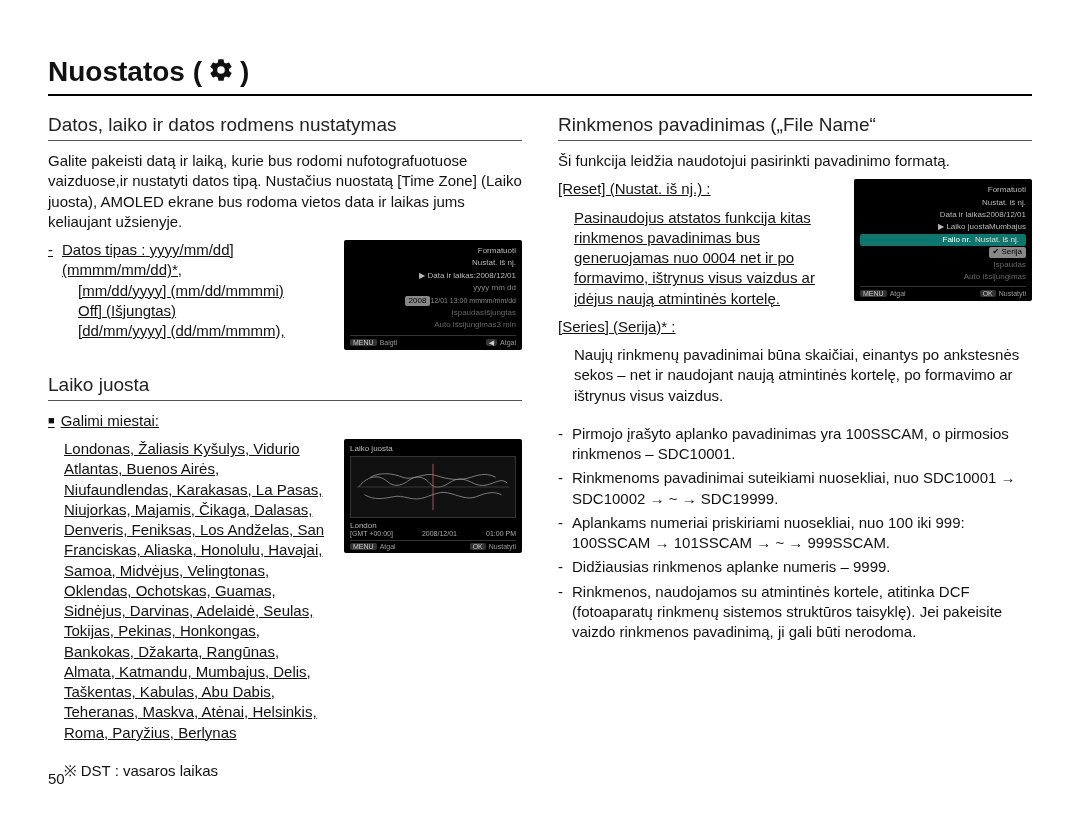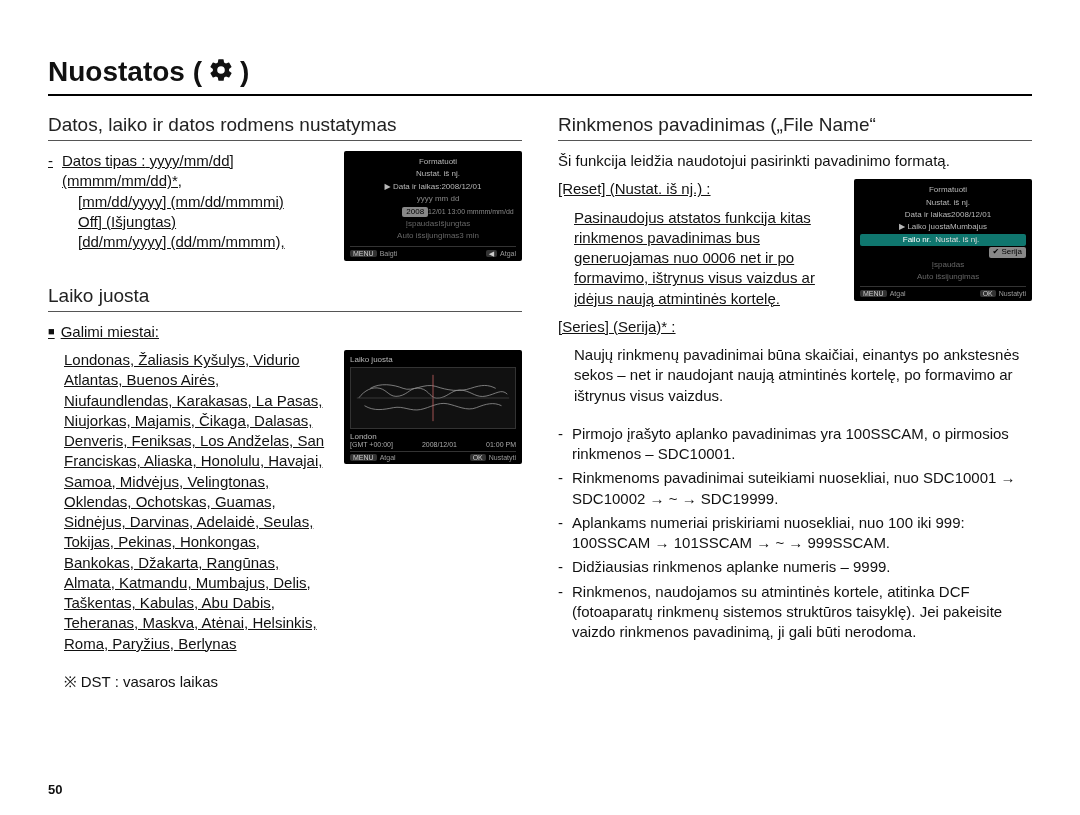--- a/index.html
+++ b/index.html
@@ -86,21 +86,21 @@
     font-size: 8px;
     line-height: 1.3;
     border-radius: 2px;
     padding: 5px 6px 3px 6px;
     width: 178px;
     box-sizing: border-box;
   }
   .ui-row {
     display: flex;
     align-items: center;
-    justify-content: center;
+    justify-content: flex-end;
     padding: 1px 0;
   }
   .ui-row.sel, .ui-row .pill {
     background: #0f766e;
     border-radius: 2px;
   }
   .ui-row.sel { padding-left: 3px; padding-right: 3px; color: #fff; }
   .pill {
     padding: 0 4px;
     color: #ddd;
@@ -134,23 +134,23 @@
     display:flex;
     align-items:center;
     justify-content:center;
     margin:3px 0;
   }
   .map-area svg { width: 100%; height: 100%; }
   .map-info { font-size:7px; color:#aaa; display:flex; justify-content:space-between; }
   .page-num {
     position: absolute;
     left: 48px;
-    bottom: 18px;
-    font-weight: 700;
-    font-size: 13px;
+    bottom: 28px;
+    font-weight: 400;
+    font-size: 15px;
   }
   .section { margin-bottom: 24px; }
 </style>
 </head>
 <body>
 
 <div class="page">
 
   <div class="title-row">
     <span class="title">Nuostatos (</span>
@@ -161,20 +161,21 @@
     </span>
     <span class="title">)</span>
   </div>
 
   <div class="columns">
 
     <div class="col">
 
       <div class="section">
         <div class="section-heading">Datos, laiko ir datos rodmens nustatymas</div>
+        <div class="body-text">Galite pakeisti datą ir laiką, kurie bus rodomi nufotografuotuose vaizduose,ir nustatyti datos tipą. Nustačius nuostatą [Time Zone] (Laiko juosta), AMOLED ekrane bus rodoma vietos data ir laikas jums keliaujant užsienyje.</div>
 
         <div class="two-up">
           <div class="text-side">
             <div class="list-dash">
               <span class="dash">-</span>
               <div class="content">
                 <span>Datos tipas :</span>
                 <span>yyyy/mm/dd] (mmmm/mm/dd)*,</span>
                 <div class="indent">[mm/dd/yyyy] (mm/dd/mmmmi)</div>
                 <div class="indent">Off] (Išjungtas)</div>
@@ -263,21 +264,21 @@
 
     <div class="col">
 
       <div class="section">
         <div class="section-heading">Rinkmenos pavadinimas („File Name“</div>
         <div class="body-text">Ši funkcija leidžia naudotojui pasirinkti pavadinimo formatą.</div>
 
         <div class="two-up">
           <div class="text-side">
             <div class="body-text">[Reset] (Nustat. iš nj.)  :</div>
-            <div class="body-text indent">Pasinaudojus atstatos funkcija kitas rinkmenos pavadinimas bus generuojamas nuo 0006 net ir po formavimo, ištrynus visus vaizdus ar įdėjus naują atmintinės kortelę.</div>
+            <div class="body-text indent">Pasinaudojus atstatos funkcija kitas rinkmenos pavadinimas bus generuojamas nuo 0004 net ir po formavimo, ištrynus visus vaizdus ar įdėjus naują atmintinės kortelę.</div>
             <div class="body-text">[Series] (Serija)*  :</div>
           </div>
 
           <div class="ui-shot" style="flex:0 0 178px">
             <div class="ui-row ui-indent">
                 <span>Formatuoti</span>
               </div>
             <div class="ui-row ui-indent">
                 <span>Nustat. iš nj.</span>
               </div>

